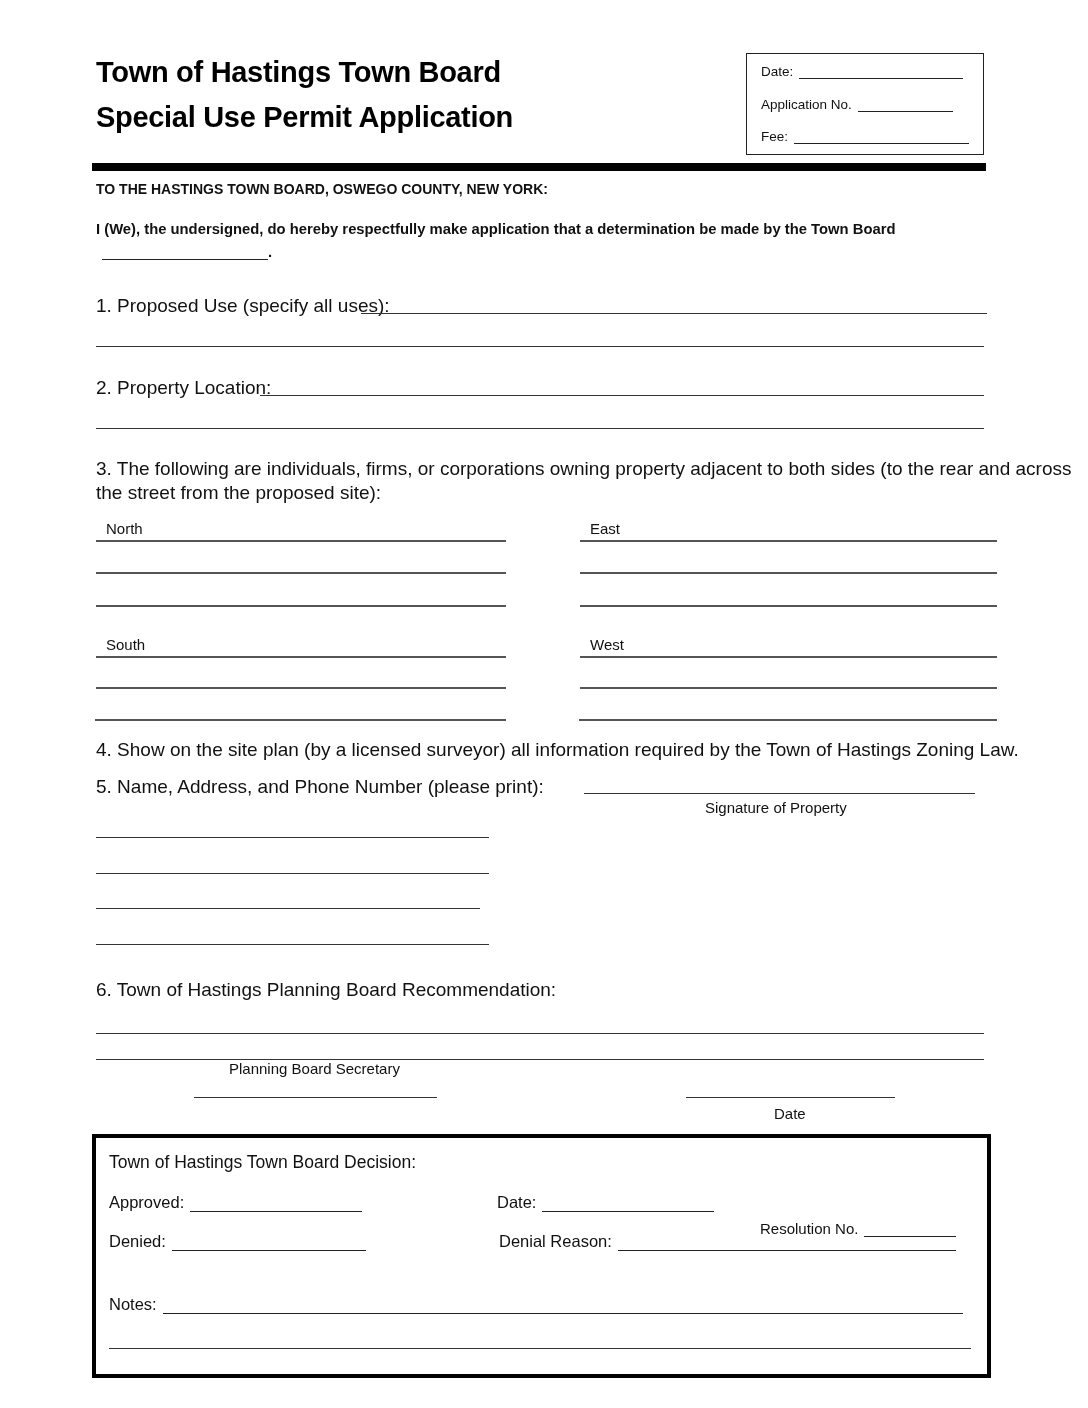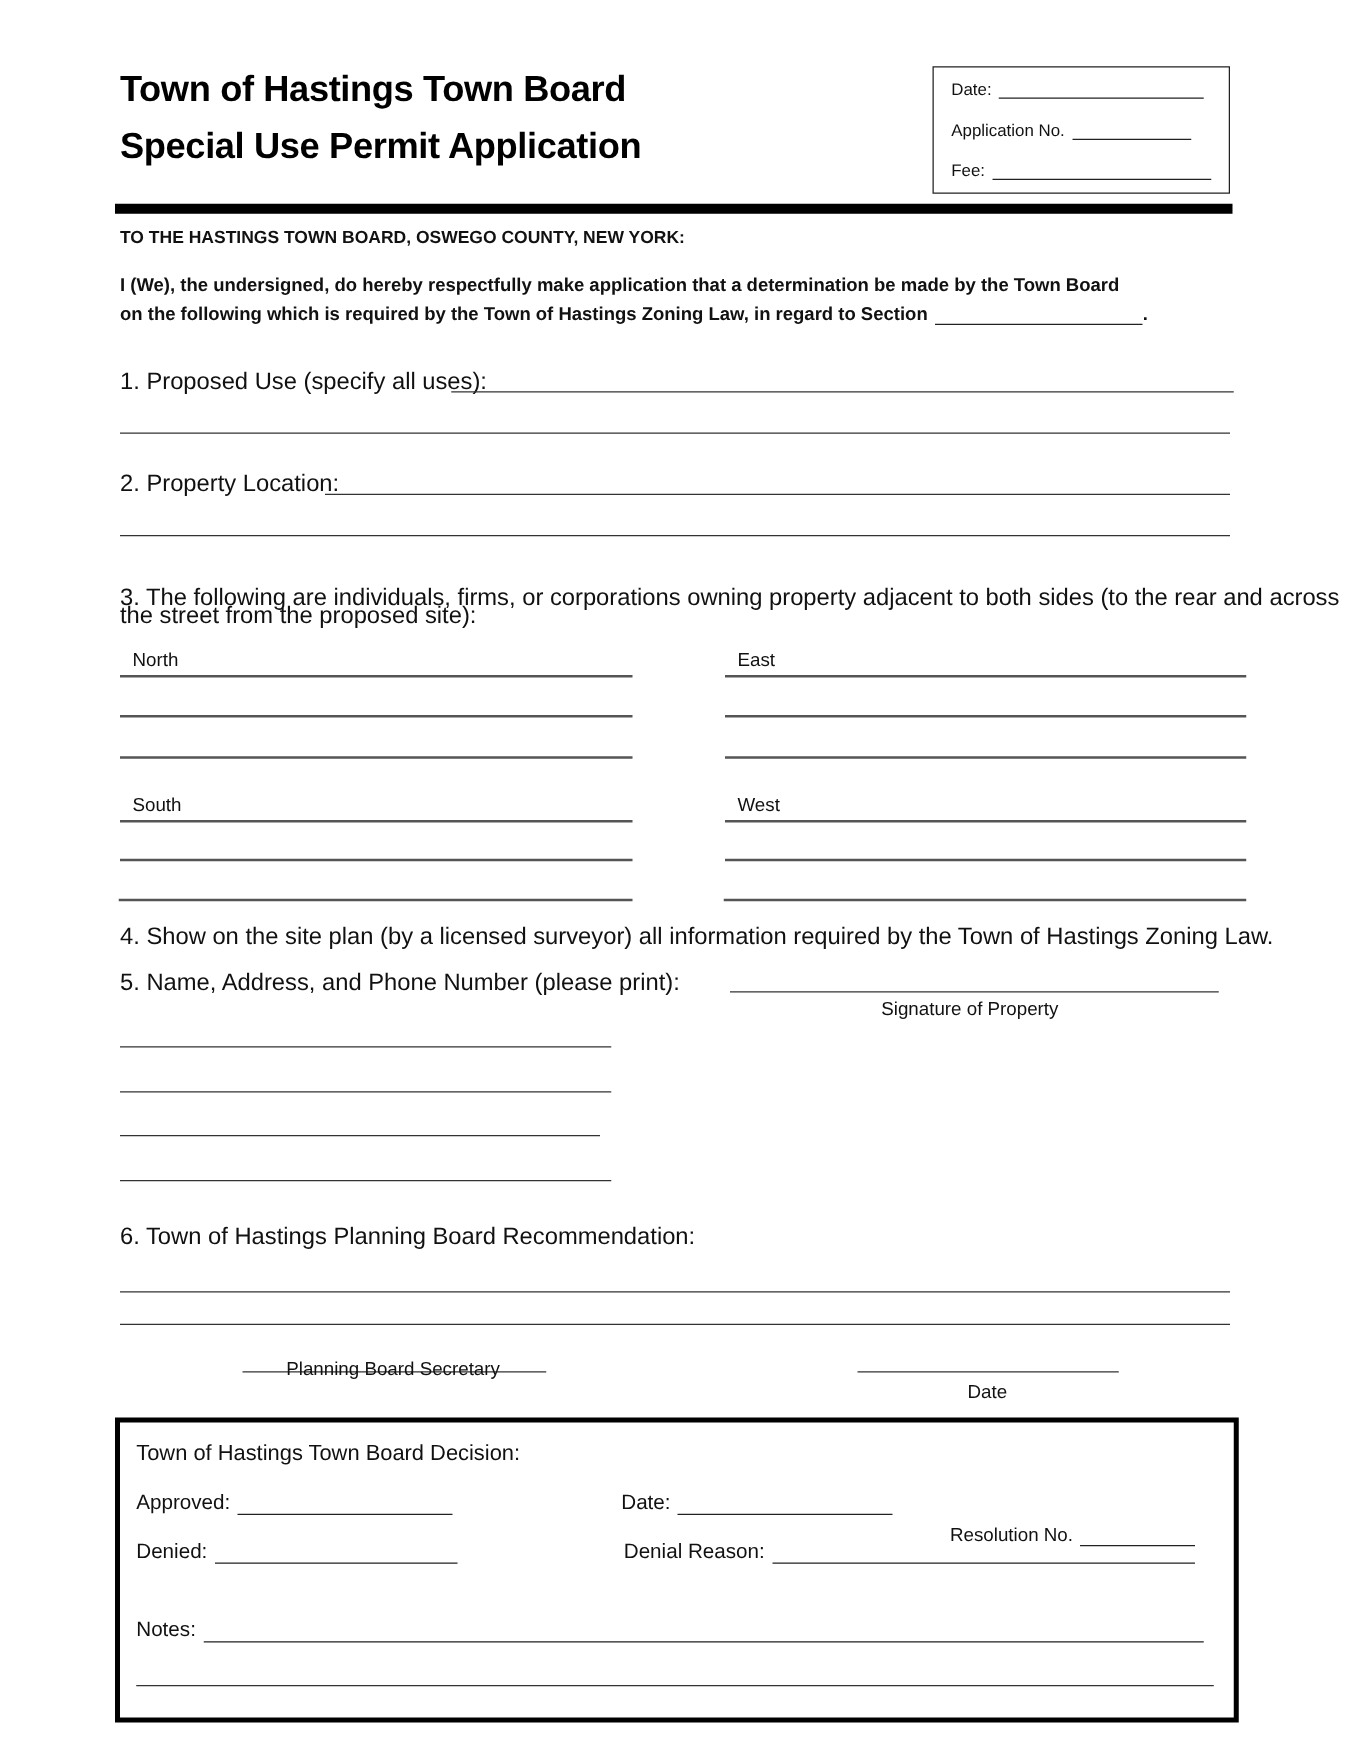--- a/index.html
+++ b/index.html
@@ -39,34 +39,33 @@
     <span>Fee:</span>
     <span class="blank" style="width:175px;"></span>
   </div>
 </div>
 
 <div class="abs rule-thick"></div>
 
 <div class="abs txt bold" style="top:181px; font-size:14px;">TO THE HASTINGS TOWN BOARD, OSWEGO COUNTY, NEW YORK:</div>
 <div class="abs txt bold" style="top:221px; font-size:14.8px;">I (We), the undersigned, do hereby respectfully make application that a determination be made by the Town Board</div>
 <div class="abs txt bold" style="top:244px; font-size:14.8px; display:flex; align-items:flex-end;">
-  <span>on the following which is required by the Town of Hastings Zoning Law, in regard to Section</span>
   <span class="blank" style="width:166px;"></span>
   <span>.</span>
 </div>
 
 <div class="abs txt" style="top:295px;">1. Proposed Use (specify all uses):</div>
 <div class="line" style="left:361px; top:313px; width:626px;"></div>
 <div class="line" style="left:96px; top:346px; width:888px;"></div>
 
 <div class="abs txt" style="top:377px;">2. Property Location:</div>
 <div class="line" style="left:260px; top:395px; width:724px;"></div>
 <div class="line" style="left:96px; top:428px; width:888px;"></div>
 
-<div class="abs txt" style="top:468px;">3. The following are individuals, firms, or corporations owning property adjacent to both sides (to the rear and across</div>
+<div class="abs txt" style="top:458px;">3. The following are individuals, firms, or corporations owning property adjacent to both sides (to the rear and across</div>
 <div class="abs txt" style="top:482px;">the street from the proposed site):</div>
 
 <span class="lbl" style="left:106px; top:520px;">North</span>
 <div class="solidline" style="left:96px; top:540px; width:410px;"></div>
 <div class="solidline" style="left:96px; top:572px; width:410px;"></div>
 <div class="solidline" style="left:96px; top:605px; width:410px;"></div>
 
 <span class="lbl" style="left:590px; top:520px;">East</span>
 <div class="solidline" style="left:580px; top:540px; width:417px;"></div>
 <div class="solidline" style="left:580px; top:572px; width:417px;"></div>
@@ -91,21 +90,21 @@
 <div class="line" style="left:96px; top:837px; width:393px;"></div>
 <div class="line" style="left:96px; top:873px; width:393px;"></div>
 <div class="line" style="left:96px; top:908px; width:384px;"></div>
 <div class="line" style="left:96px; top:944px; width:393px;"></div>
 
 <div class="abs txt" style="top:979px;">6. Town of Hastings Planning Board Recommendation:</div>
 <div class="line" style="left:96px; top:1033px; width:888px;"></div>
 <div class="line" style="left:96px; top:1059px; width:888px;"></div>
 
 <div class="line" style="left:194px; top:1097px; width:243px;"></div>
-<div class="lbl" style="left:229px; top:1087px;">Planning Board Secretary</div>
+<div class="lbl" style="left:229px; top:1060px;">Planning Board Secretary</div>
 <div class="line" style="left:686px; top:1097px; width:209px;"></div>
 <div class="lbl" style="left:774px; top:1105px;">Date</div>
 
 <div class="abs decision">
   <div class="inbox" style="left:13px; top:14px; font-size:17.5px;">Town of Hastings Town Board Decision:</div>
 
   <div class="inbox" style="left:13px; top:55px;">
     <span>Approved:</span>
     <span class="blank" style="width:172px;"></span>
   </div>

